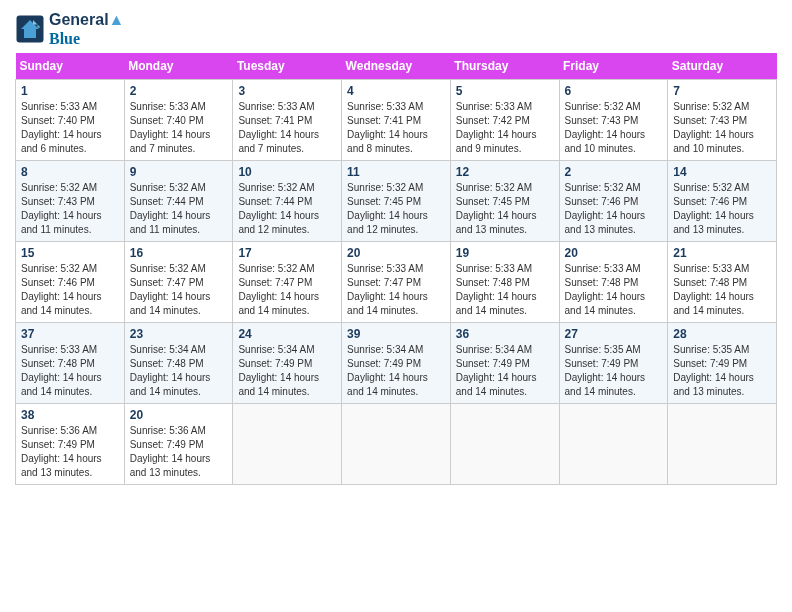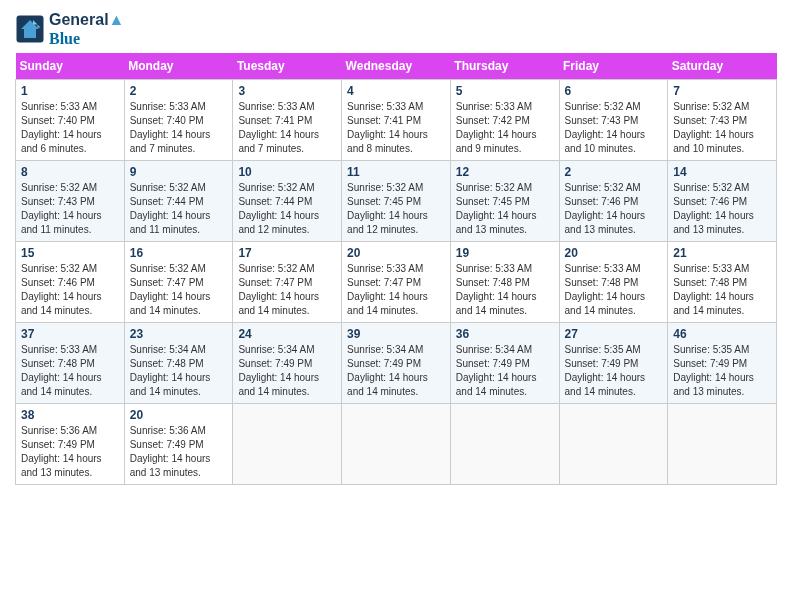--- a/index.html
+++ b/index.html
@@ -337,21 +337,21 @@
       </td>
         <td>
         <span class="day-number">27</span>
         <div class="day-info">
           Sunrise: 5:35 AM<br>
           Sunset: 7:49 PM<br>
           Daylight: 14 hours and 14 minutes.
         </div>
       </td>
         <td>
-        <span class="day-number">46</span>
+        <span class="day-number">28</span>
         <div class="day-info">
           Sunrise: 5:35 AM<br>
           Sunset: 7:49 PM<br>
           Daylight: 14 hours and 13 minutes.
         </div>
       </td>
       </tr>
       <tr>
         <td>
         <span class="day-number">38</span>

